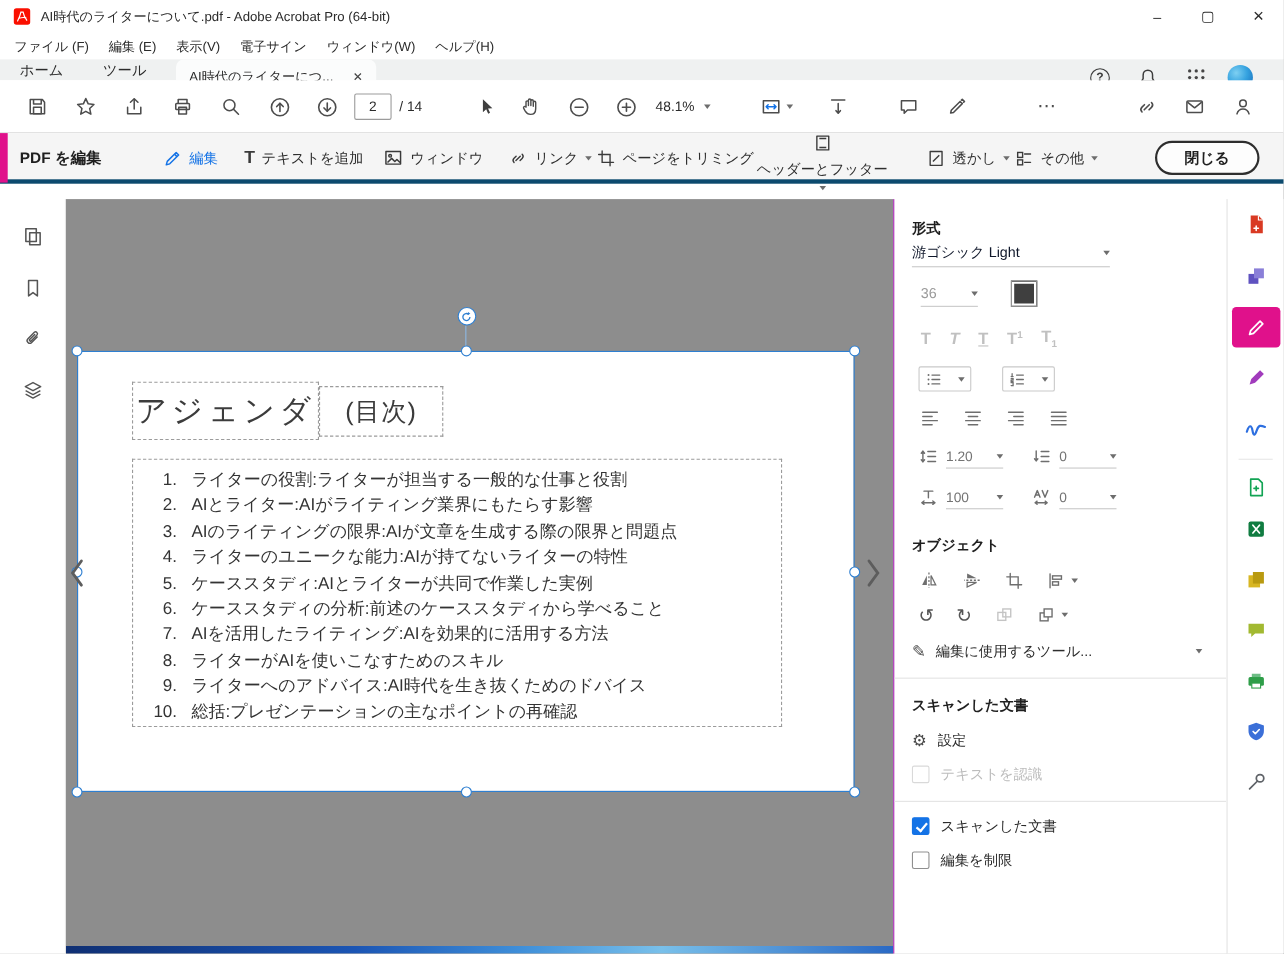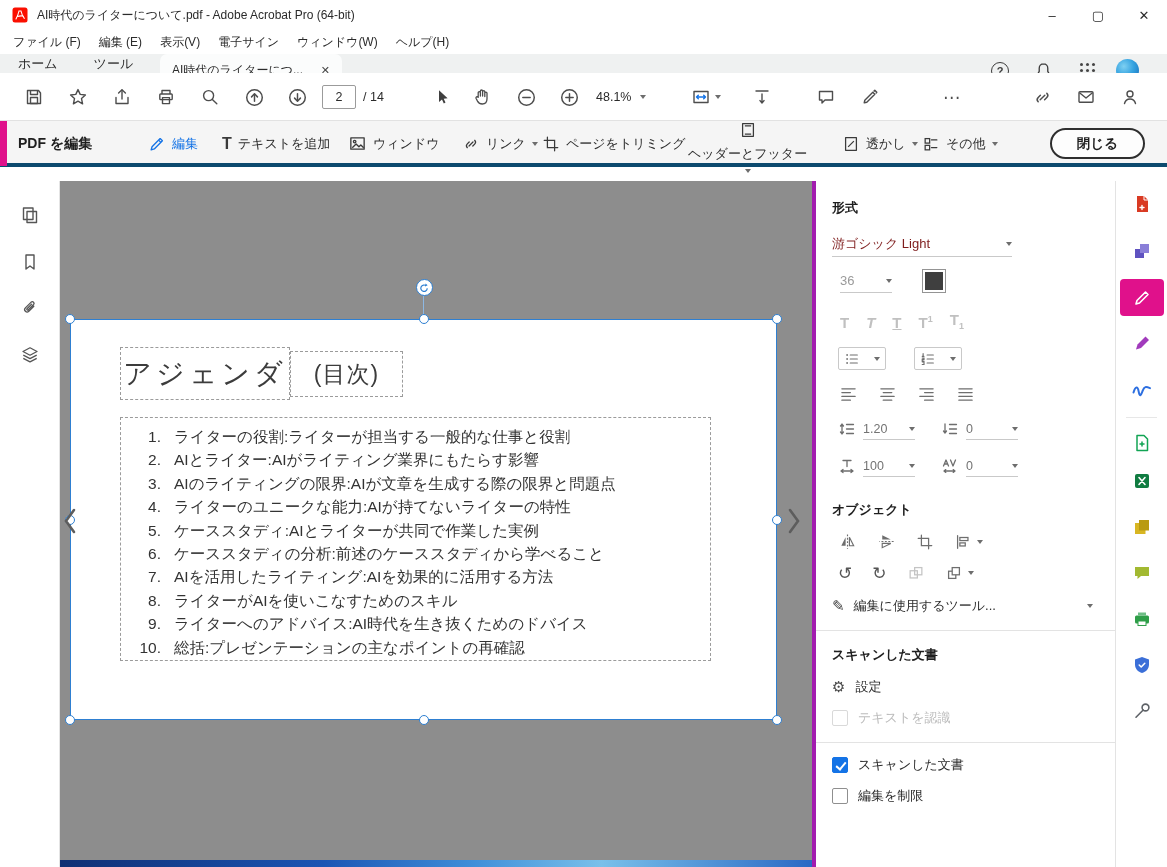--- a/index.html
+++ b/index.html
@@ -66,23 +66,23 @@
   .tbox2 { left:219px; top:31px; width:113px; height:46px; }
   .tbox2 span { font-size:23px; color:#3c3c3c; letter-spacing:1px; white-space:nowrap; }
   .listbox { position:absolute; left:49px; top:97px; width:591px; height:244px; border:1px dashed #9b9b9b; padding:7px 0 0 10px; }
   .doc-row { display:flex; line-height:23.4px; font-size:15.5px; color:#333; white-space:nowrap; }
   .doc-num { width:30px; text-align:right; margin-right:13px; flex:none; }
   .nav-arrow { position:absolute; top:325px; width:20px; height:30px; display:flex; align-items:center; justify-content:center; }
   .nav-left { left:0px; } .nav-right { right:8px; }
   .wallpaper { position:absolute; left:0; bottom:0; width:100%; height:7px; background:linear-gradient(90deg,#0f2f73 0%,#1b55b4 35%,#3f8fd9 55%,#79c0ea 72%,#2a69c4 100%); }
 
   
-  #panel { position:absolute; left:812px; top:181px; width:303px; height:686px; background:#fff; border-left:4px solid #a21caf; padding:18px 16px 0 16px; font-size:13px; overflow:hidden; }
+  #panel { position:absolute; left:812px; top:181px; width:303px; height:686px; background:#fff; border-left:1px solid #a21caf; padding:18px 16px 0 16px; font-size:13px; overflow:hidden; }
   .sec-h { font-size:13px; font-weight:700; color:#1f1f1f; }
-  .font-combo { margin-top:14px; width:180px; height:26px; border-bottom:1px solid #c9c9c9; display:flex; align-items:center; justify-content:space-between; color:#7f1d1d;gap:25px; }
+  .font-combo { width:180px; height:26px; border-bottom:1px solid #c9c9c9; display:flex; align-items:center; justify-content:space-between; color:#0f172a;gap:25px; }
   .size-row { display:flex; align-items:center; margin-top:12px; }
   .size-combo { width:52px; height:24px; border-bottom:1px solid #c9c9c9; display:flex; align-items:center; justify-content:space-between; color:#9a9a9a; margin-left:8px; }
   .swatch { width:24px; height:24px; margin-left:30px; border:1px solid #949494; background:#3f3f3f; box-shadow:inset 0 0 0 2px #fff; }
   .style-row { display:flex; gap:17px; margin-top:18px; margin-left:8px; color:#c0c0c0; font-size:15px; font-weight:700; align-items:flex-end; height:20px; }
   .style-row .ti { font-style:italic; } .style-row .tu { text-decoration:underline; }
   .style-row sup,.style-row sub { font-size:9px; font-weight:700; }
   .lists-row { display:flex; gap:28px; margin-top:16px; margin-left:6px; }
   .mini-combo { width:48px; height:23px; border:1px solid #c9c9c9; border-radius:2px; display:flex; align-items:center; justify-content:space-between; padding:0 5px; background:#fff; }
   .align-row { display:flex; gap:22px; margin-top:16px; margin-left:8px; }
   .sp-row { display:flex; align-items:center; margin-top:15px; margin-left:6px; }

